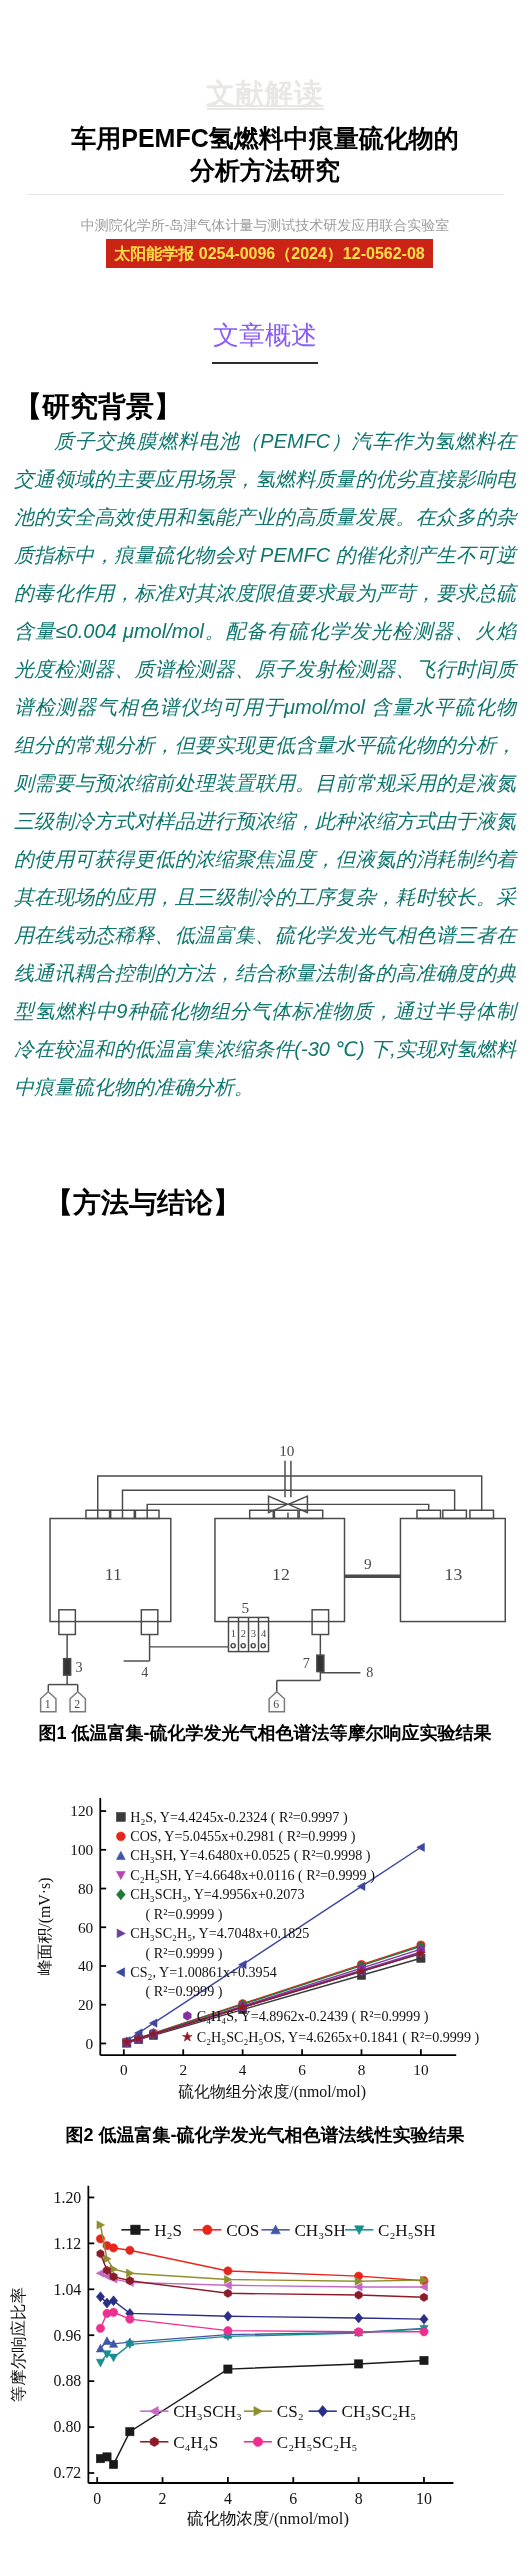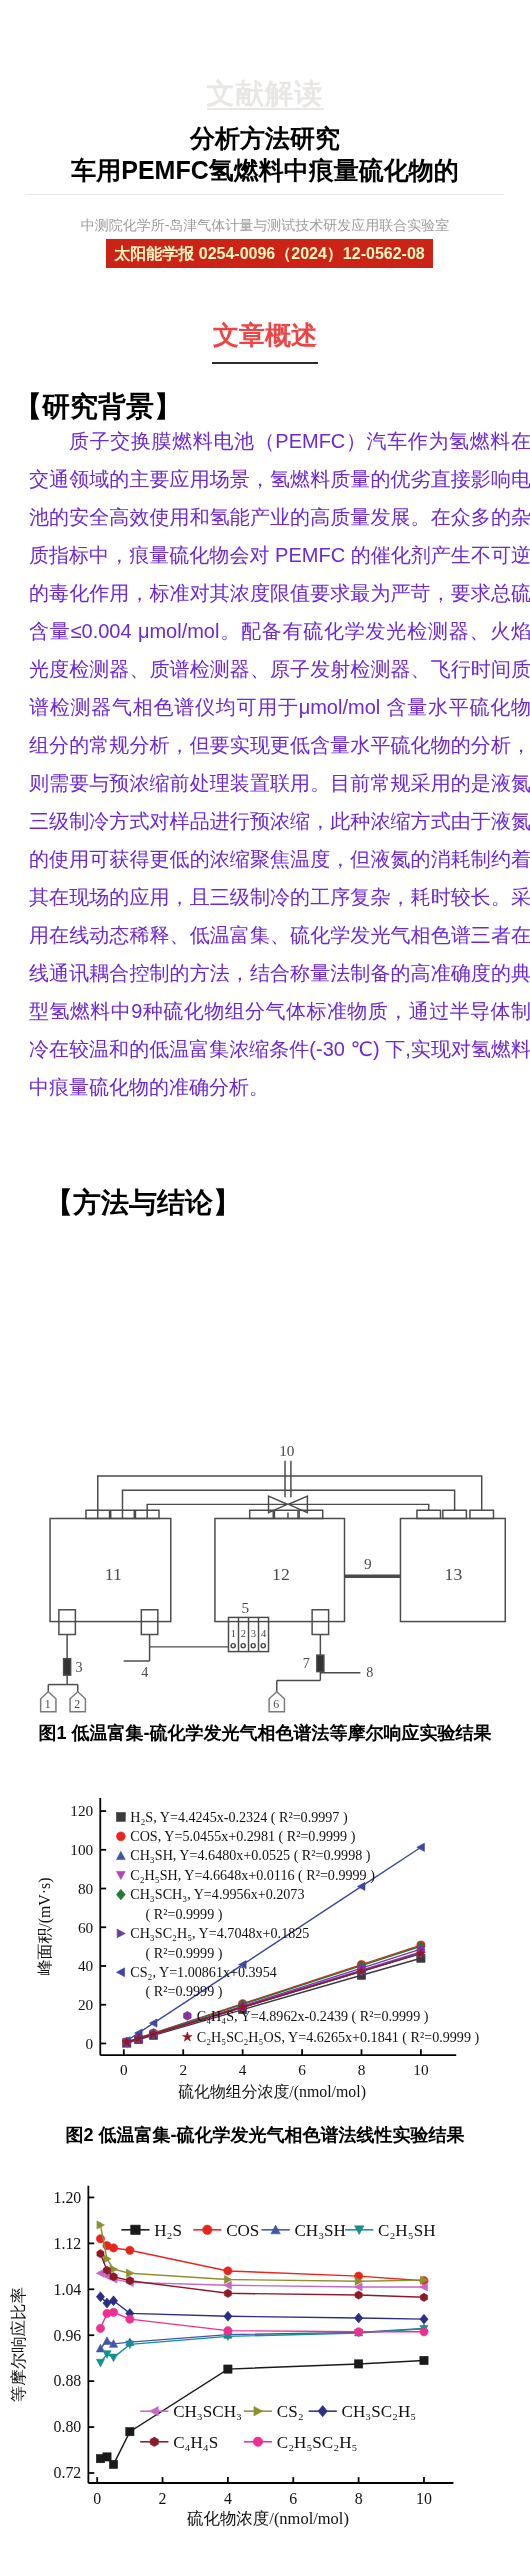--- a/index.html
+++ b/index.html
@@ -1,54 +1,54 @@
 <!DOCTYPE html>
 <html style="font-size:9.4px"><head>
 <meta charset="utf-8">
 <style>
   html,body{margin:0;padding:0;background:#fff;}
   .page{position:relative;width:530px;height:2576px;background:#fff;overflow:hidden;
         font-family:"Liberation Sans","DejaVu Sans",sans-serif;color:#111;}
   .abs{position:absolute;}
   .center{left:0;width:530px;text-align:center;}
-  .watermark{top:75px;font-size:28px;font-weight:bold;color:#e9e7e5;letter-spacing:1.2px;}
+  .watermark{top:75px;font-size:28px;font-weight:bold;color:#e9e7e5;letter-spacing:1.2px;text-decoration:underline;}
   .watermark-rule{top:108px;left:207px;width:117px;height:1.8px;background:#e9e7e5;}
   .title{top:122px;font-size:25px;font-weight:bold;line-height:32px;color:#000;}
   .divider{top:194px;left:26.5px;width:477px;height:1.2px;background:#e6e6e6;}
   .subtitle{top:217px;font-size:14px;color:#9c9c9c;}
   .badge{top:239px;left:106px;width:327px;height:29.4px;line-height:29.4px;text-align:center;
-         color:#fef9c3;font-size:16px;font-weight:bold;}
-  .overview{top:318px;font-size:26px;font-weight:bold;color:#ef4444;}
+         color:#fde047;font-size:16px;font-weight:bold;}
+  .overview{top:318px;font-size:26px;font-weight:normal;color:#8b5cf6;}
   .overview-rule{top:362px;left:212px;width:106px;height:2.4px;background:#2b2b2b;}
   .sec-head{left:14px;font-size:28px;font-weight:bold;color:#000;}
   .sec-head.h1{top:388px;}
   .sec-head.h2{top:1184px;margin-left:31px;}
-  .para{left:29px;width:502px;font-size:20px;line-height:38px;text-align:justify;
-        text-indent:2em;color:#6d28d9;}
+  .para{left:14px;width:502px;font-size:20px;line-height:38px;text-align:justify;
+        text-indent:2em;color:#0f766e;font-style:italic;}
   .para.p1{top:422px;}
   .para.p2{top:1212px;}
   .figcap{font-size:18px;font-weight:600;color:#000000;}
   .cap1{top:1721px;}
   .cap2{top:2123px;}
   .cap3{top:2543px;}
   svg{position:absolute;left:0;}
   svg text{font-family:"Liberation Serif","DejaVu Serif",serif;}
   .diag text{fill:#4a4a4a;}
 </style>
 </head>
 <body>
 
 <div class="page">
 
   <div class="abs center watermark">文献解读</div>
   <div class="abs watermark-rule"></div>
 
   <div class="abs center title">
+    <div>车用PEMFC氢燃料中痕量硫化物的</div>
     <div>分析方法研究</div>
-    <div>车用PEMFC氢燃料中痕量硫化物的</div>
   </div>
 
   <div class="abs divider"></div>
 
   <div class="abs center subtitle">中测院化学所-岛津气体计量与测试技术研发应用联合实验室</div>
 
   <div class="abs badge" id="journal-badge" style="background: rgb(203, 36, 23);">太阳能学报 0254-0096（2024）12-0562-08</div>
 
   <div class="abs center overview">文章概述</div>
   <div class="abs overview-rule"></div>

